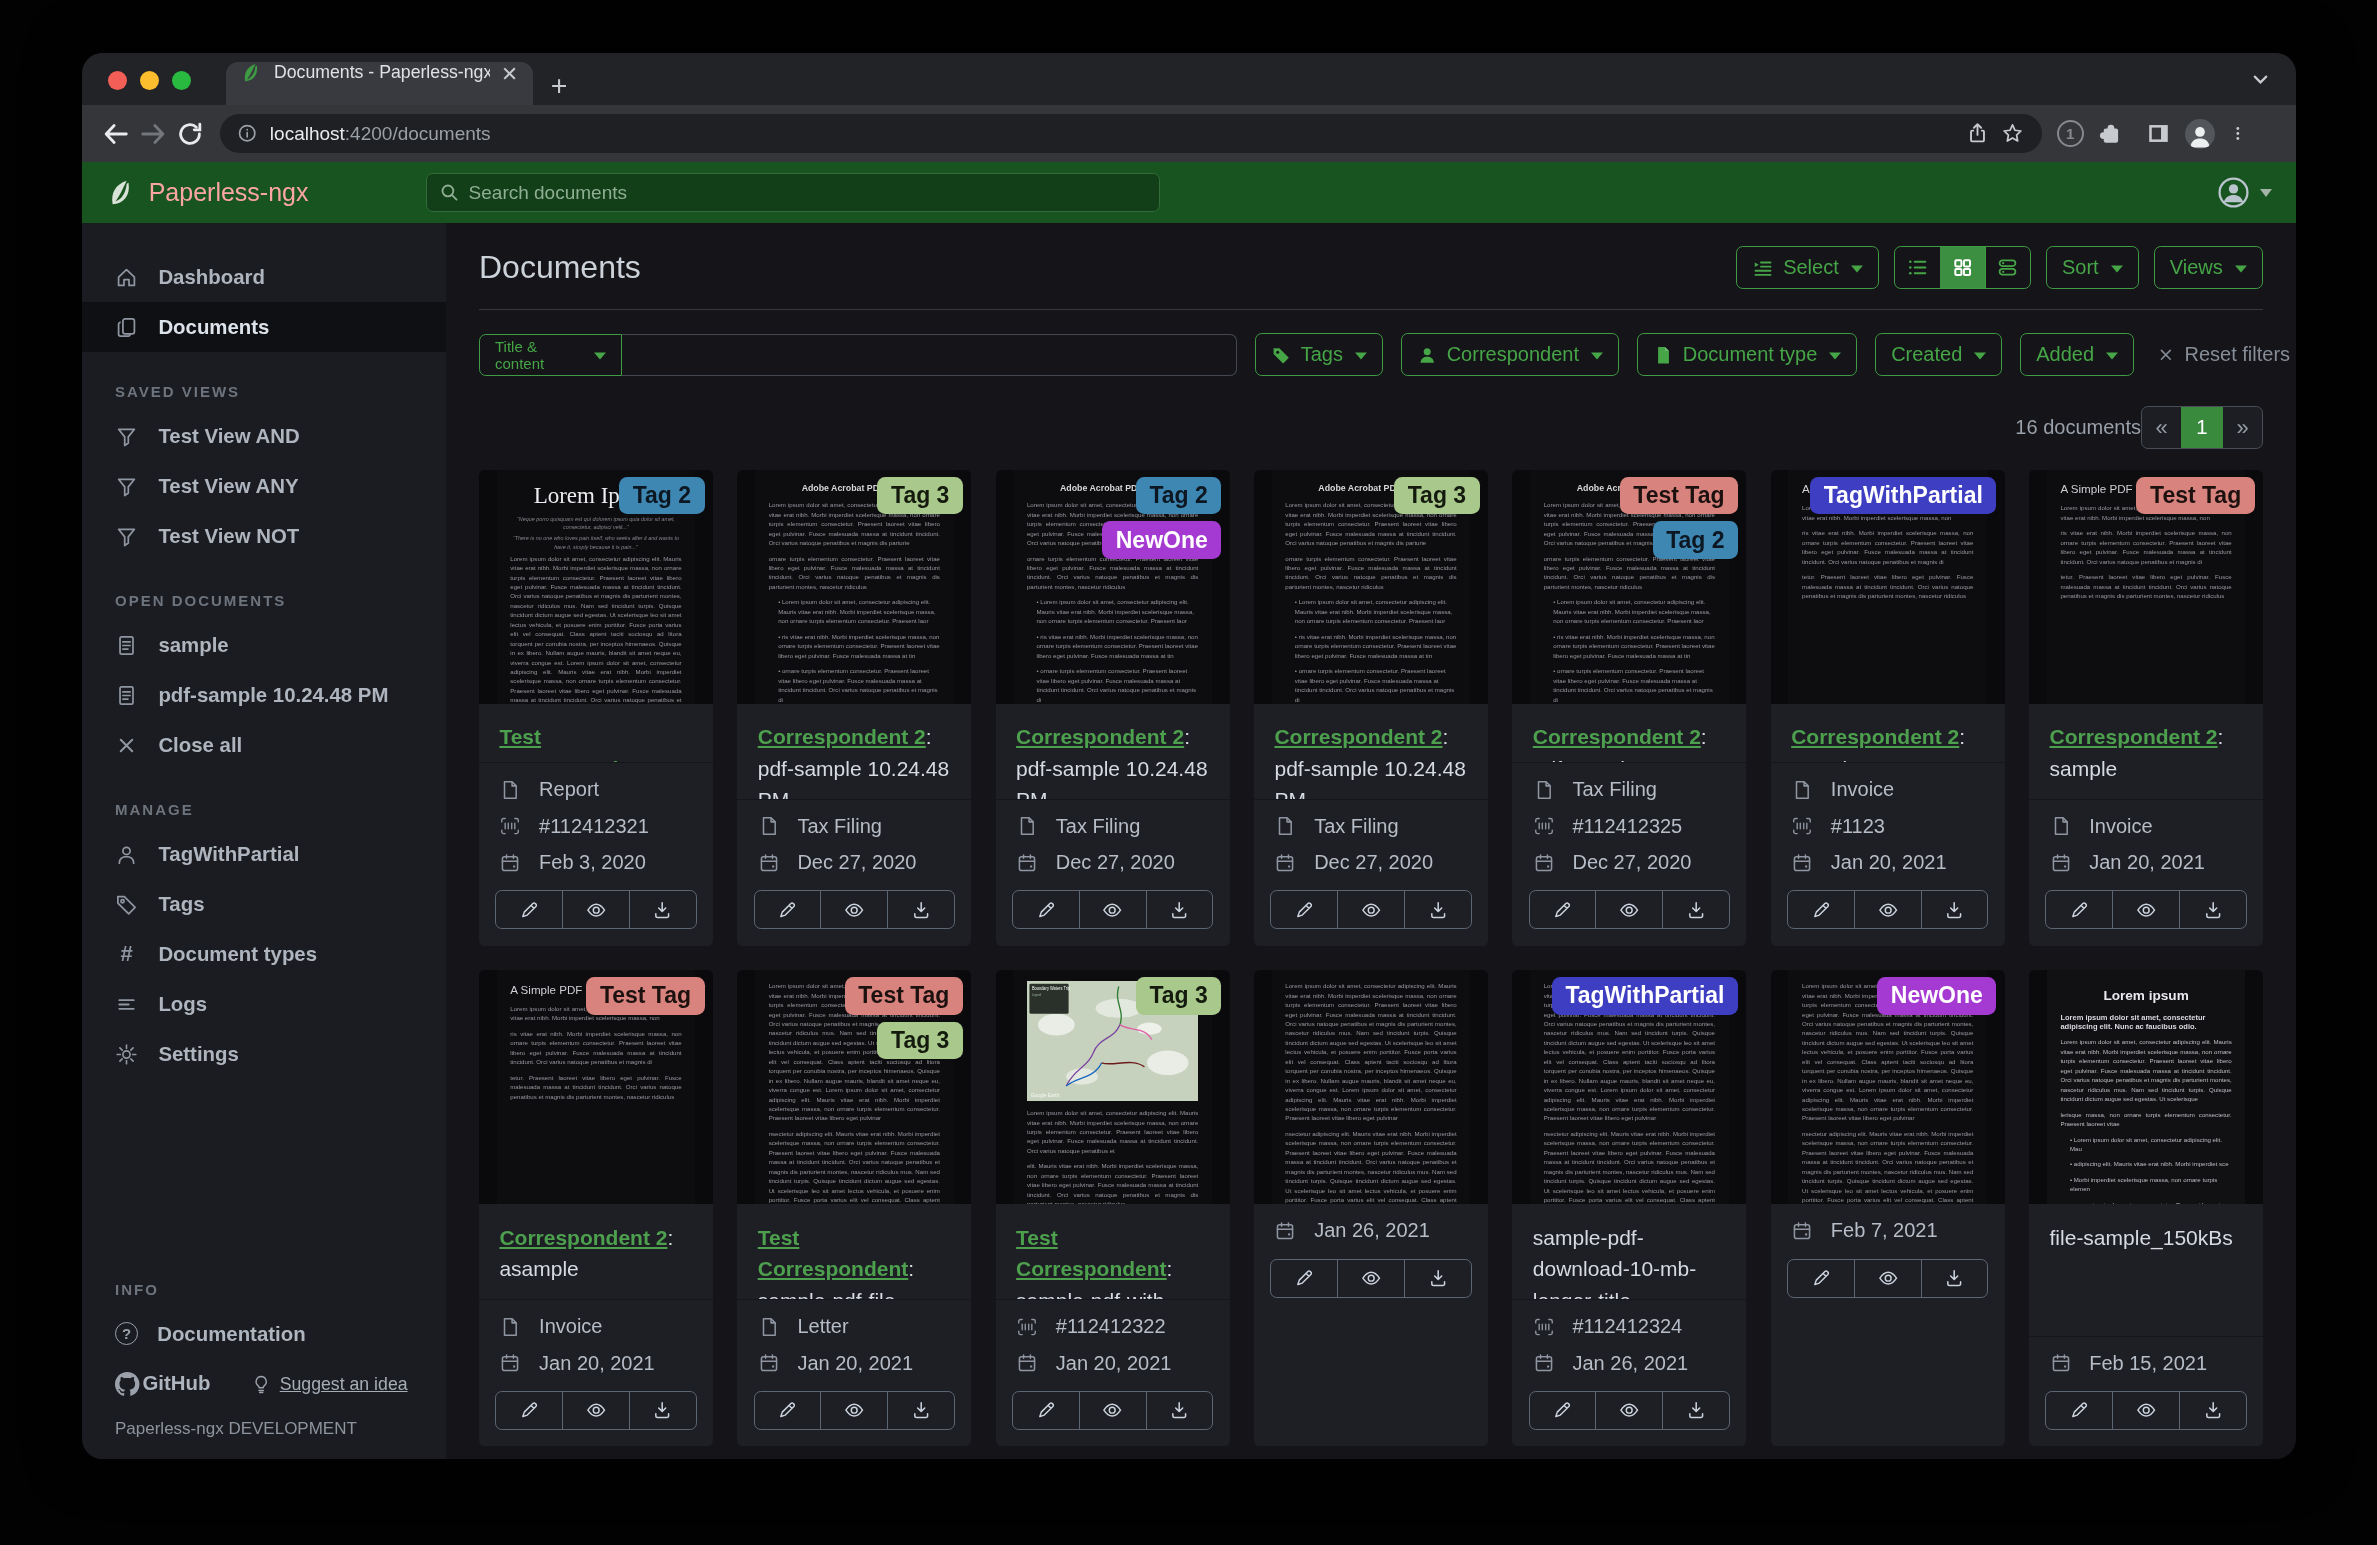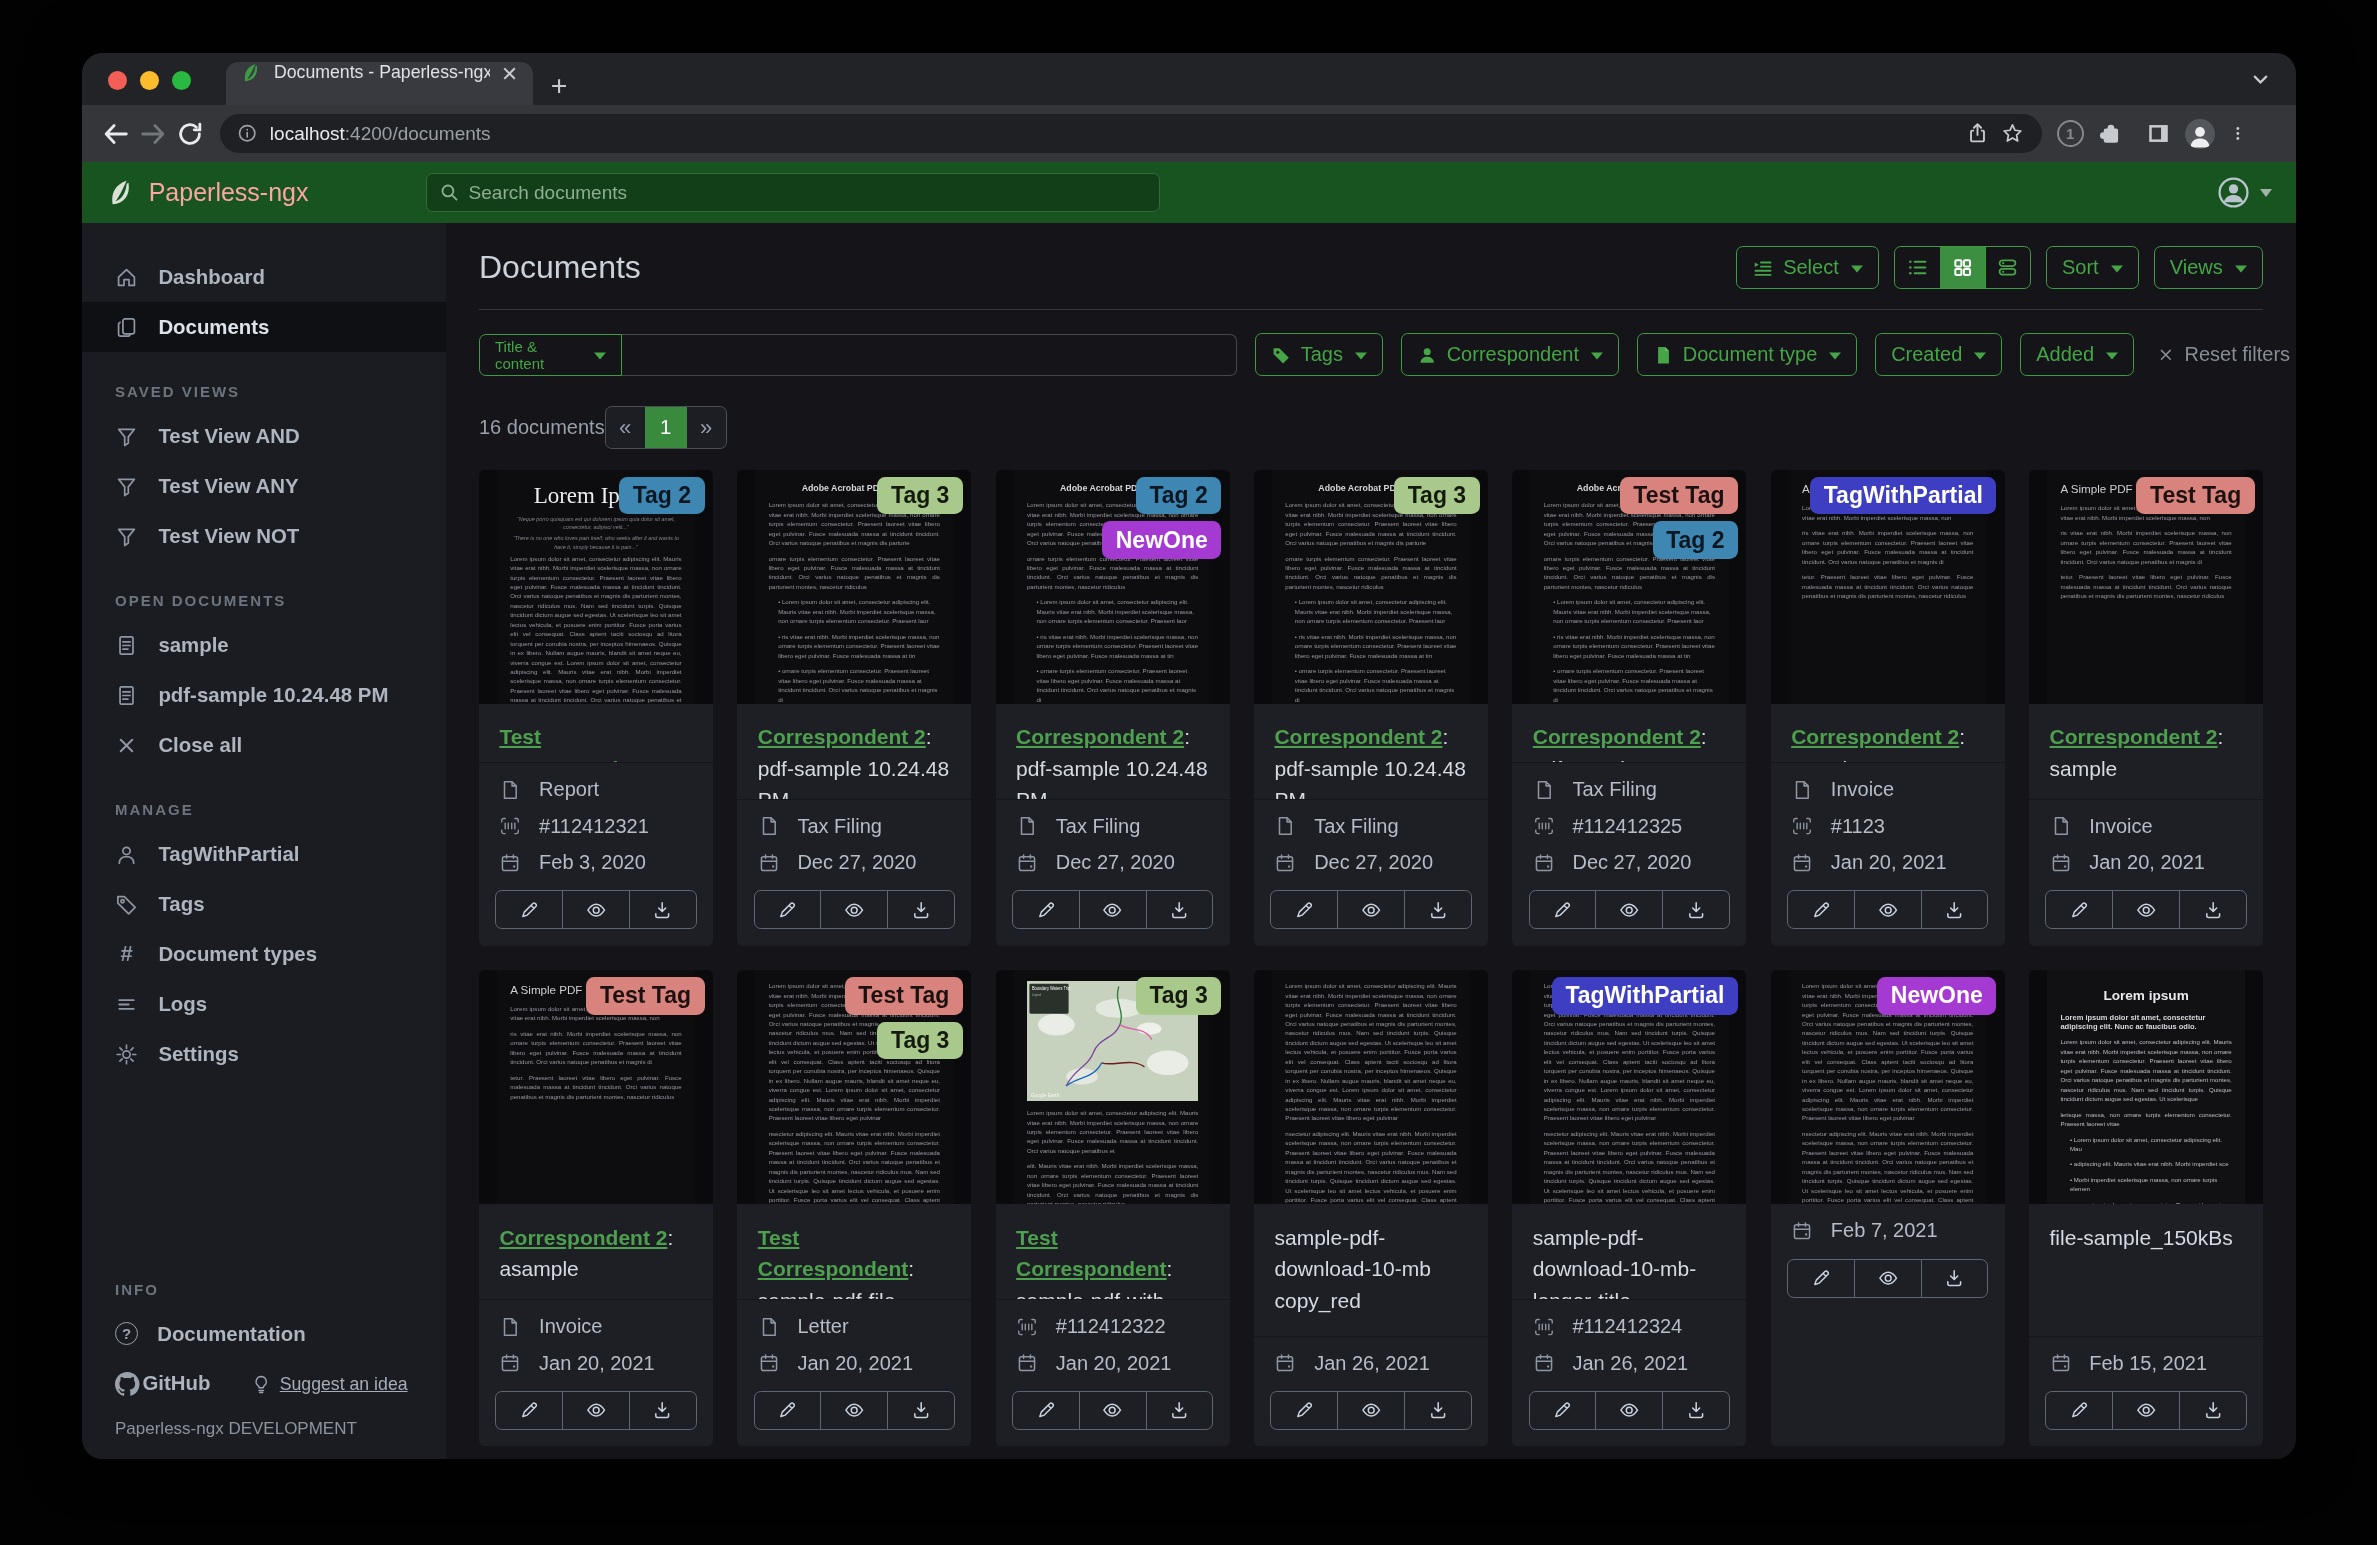--- a/index.html
+++ b/index.html
@@ -95,21 +95,21 @@
   .combo-btn { border:1.4px solid #3f9c42; border-radius:6.8px 0 0 6.8px; display:flex; align-items:center;
                padding:0 15px; color:#46a546; font-size:15px; gap:8.2px; }
   .combo-input { width:654px; border:1.4px solid #43474f; border-left:none; border-radius:0 6.8px 6.8px 0;
                  background:transparent; color:#c8ced6; font-size:20px; padding:0 13.6px; outline:none;
                  font-family:"Liberation Sans", sans-serif; }
   .filter-btn .icon { color:#46a546; }
   .reset { display:flex; align-items:center; gap:9.5px; color:#868d97; font-size:20px; margin-left:5.4px; white-space:nowrap; }
   .reset .icon { width:17.7px; height:17.7px; }
 
   
-  .count-row { display:flex; align-items:center; justify-content:flex-start; margin-top:30px; }
+  .count-row { display:flex; align-items:center; justify-content:flex-end; margin-top:30px; }
   .doc-count { color:#99a0aa; font-size:20px; }
   .pager { display:flex; border:1.4px solid #4a4e56; border-radius:6.8px; overflow:hidden; height:43px; background:#1d1e23; }
   .pager-btn { min-width:39px; display:flex; align-items:center; justify-content:center; color:#959ca6; font-size:22px; padding:0 9.5px; }
   .pager-cur { background:#3a8a3e; color:#fff; min-width:42px; display:flex; align-items:center; justify-content:center; font-size:20.4px; }
 
   
   .cards { display:grid; grid-template-columns:repeat(7, 1fr); gap:24.5px; margin-top:20.4px; }
   .card { height:476px; background:#1e1f25; border-radius:5.4px; overflow:hidden; display:flex; flex-direction:column; position:relative; }
   .thumb { height:234px; background:#0a0a0c; position:relative; flex:none; }
   .page { position:absolute; left:17.7px; right:17.7px; top:0; bottom:0; background:#0d0d10; padding:11px 13.6px; overflow:hidden; }
@@ -1179,21 +1179,20 @@
     </div>
   </div>
           <div class="card">
     <div class="thumb">
       <div class="page">
                 <div class="t8">Lorem ipsum dolor sit amet, consectetur adipiscing elit. Mauris vitae erat nibh. Morbi imperdiet scelerisque massa, non ornare turpis elementum consectetur. Praesent laoreet vitae libero eget pulvinar. Fusce malesuada massa at tincidunt tincidunt. Orci varius natoque penatibus et magnis dis parturient montes, nascetur ridiculus mus. Nam sed tincidunt turpis. Quisque tincidunt dictum augue sed egestas. Ut scelerisque leo sit amet lectus vehicula, et posuere enim porttitor. Fusce porta varius elit vel consequat. Class aptent taciti sociosqu ad litora torquent per conubia nostra, per inceptos himenaeos. Quisque in ex libero. Nullam augue mauris, blandit sit amet neque eu, viverra congue est. Lorem ipsum dolor sit amet, consectetur adipiscing elit. Mauris vitae erat nibh. Morbi imperdiet scelerisque massa, non ornare turpis elementum consectetur. Praesent laoreet vitae libero eget pulvinar</div>
                 <div class="t8">nsectetur adipiscing elit. Mauris vitae erat nibh. Morbi imperdiet scelerisque massa, non ornare turpis elementum consectetur. Praesent laoreet vitae libero eget pulvinar. Fusce malesuada massa at tincidunt tincidunt. Orci varius natoque penatibus et magnis dis parturient montes, nascetur ridiculus mus. Nam sed tincidunt turpis. Quisque tincidunt dictum augue sed egestas. Ut scelerisque leo sit amet lectus vehicula, et posuere enim porttitor. Fusce porta varius elit vel consequat. Class aptent taciti sociosqu ad litora torquent per conubia nostra, per inceptos himenaeos. Quisque in ex libero. Nullam augue mauris, blandit sit amet neque eu, viverra congue est. Lorem ipsum dolor sit amet, consectetur adipiscing elit. Mauris vitae erat nibh. Morbi imperdiet scelerisque massa, non ornare turpis elementum consectetur. Praesent laoreet vitae libero eget pulvinar</div>
               </div>
       <div class="tagstack"></div>
     </div>
-    <div class="card-title"><span>sample-pdf-download-10-mb copy_red</span></div>
     <div class="card-meta">
               <div class="meta-row">
                 <span class="icon">
                   <svg viewBox="0 0 32 32" fill="none" stroke="currentColor" stroke-width="2.2" stroke-linejoin="round">
                     <rect x="5" y="7" width="22" height="20" rx="3"></rect>
                     <path d="M5 13.5h22M11 4.5V9M21 4.5V9" stroke-linecap="round"></path>
                     <path d="M20.5 19.5h3v3h-3z" fill="currentColor" stroke="none"></path>
                   </svg>
                 </span>
                 <span>Jan 26, 2021</span>

